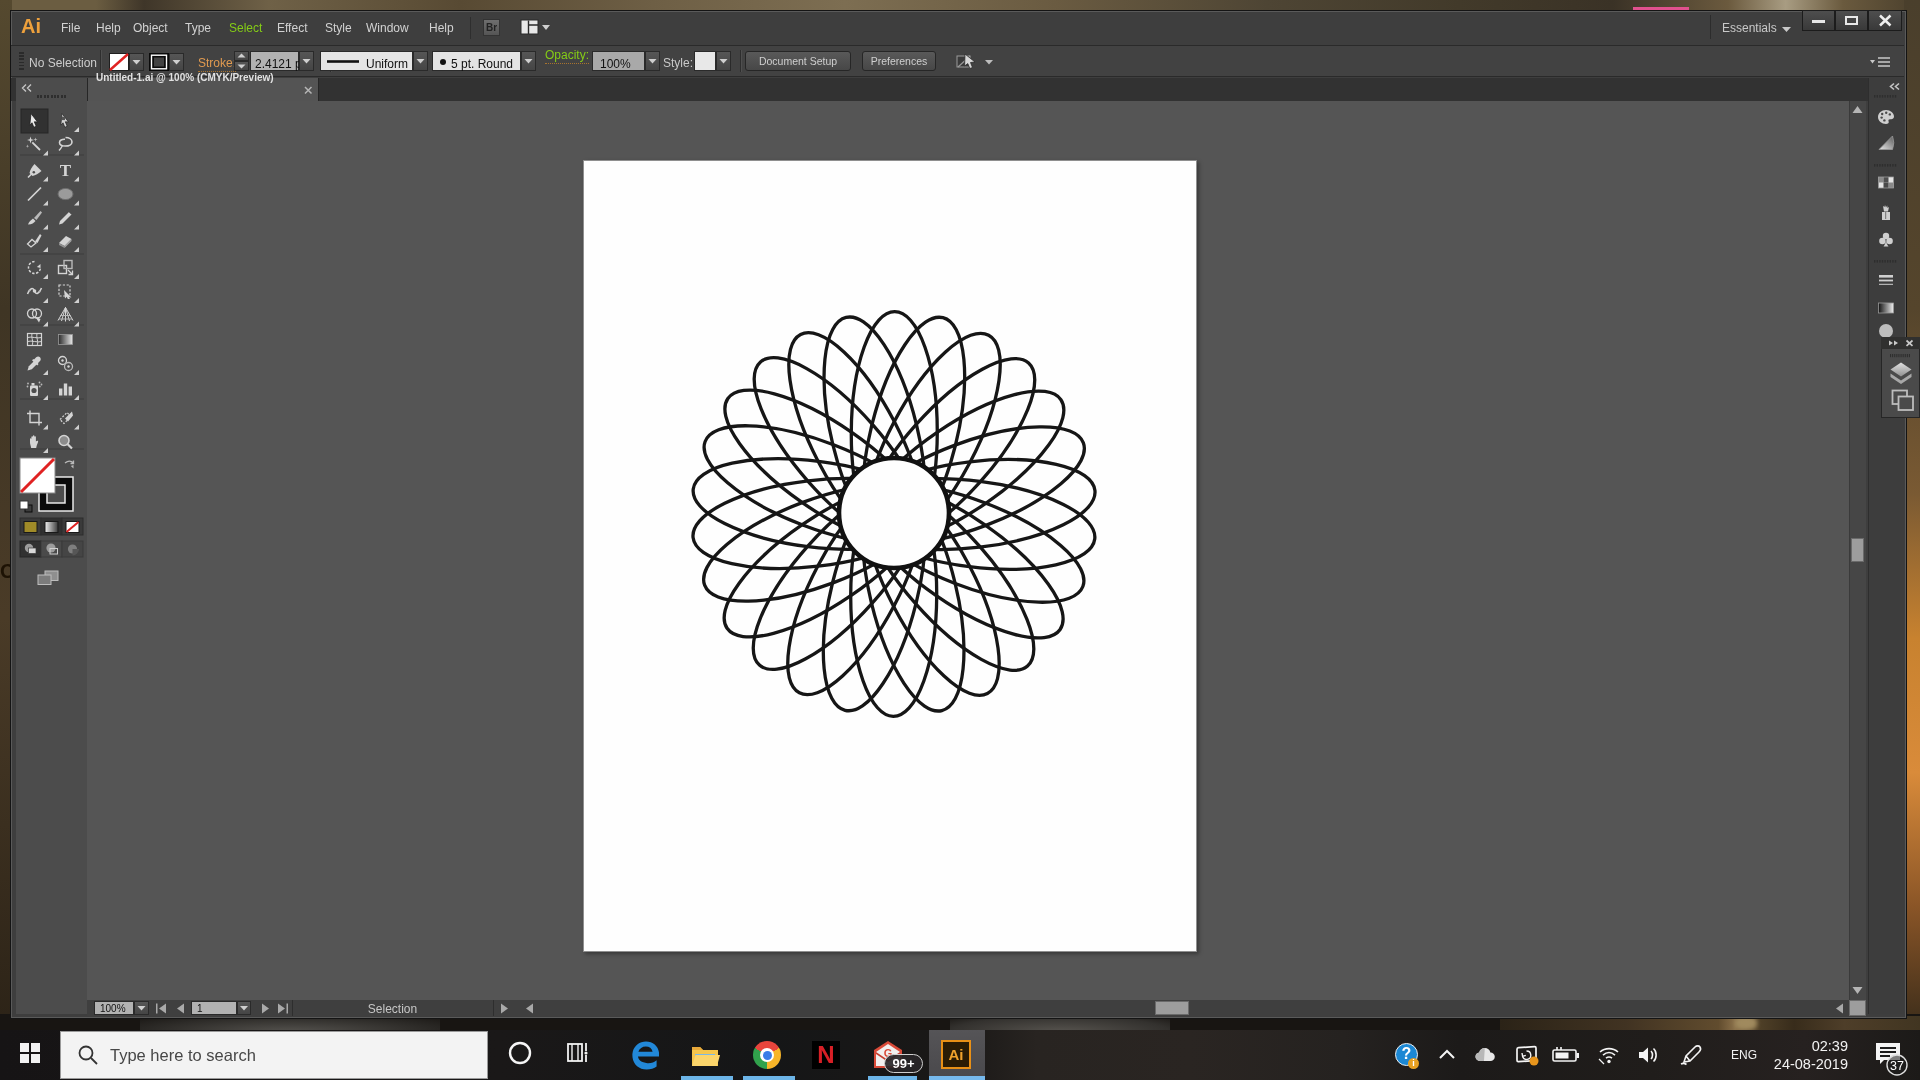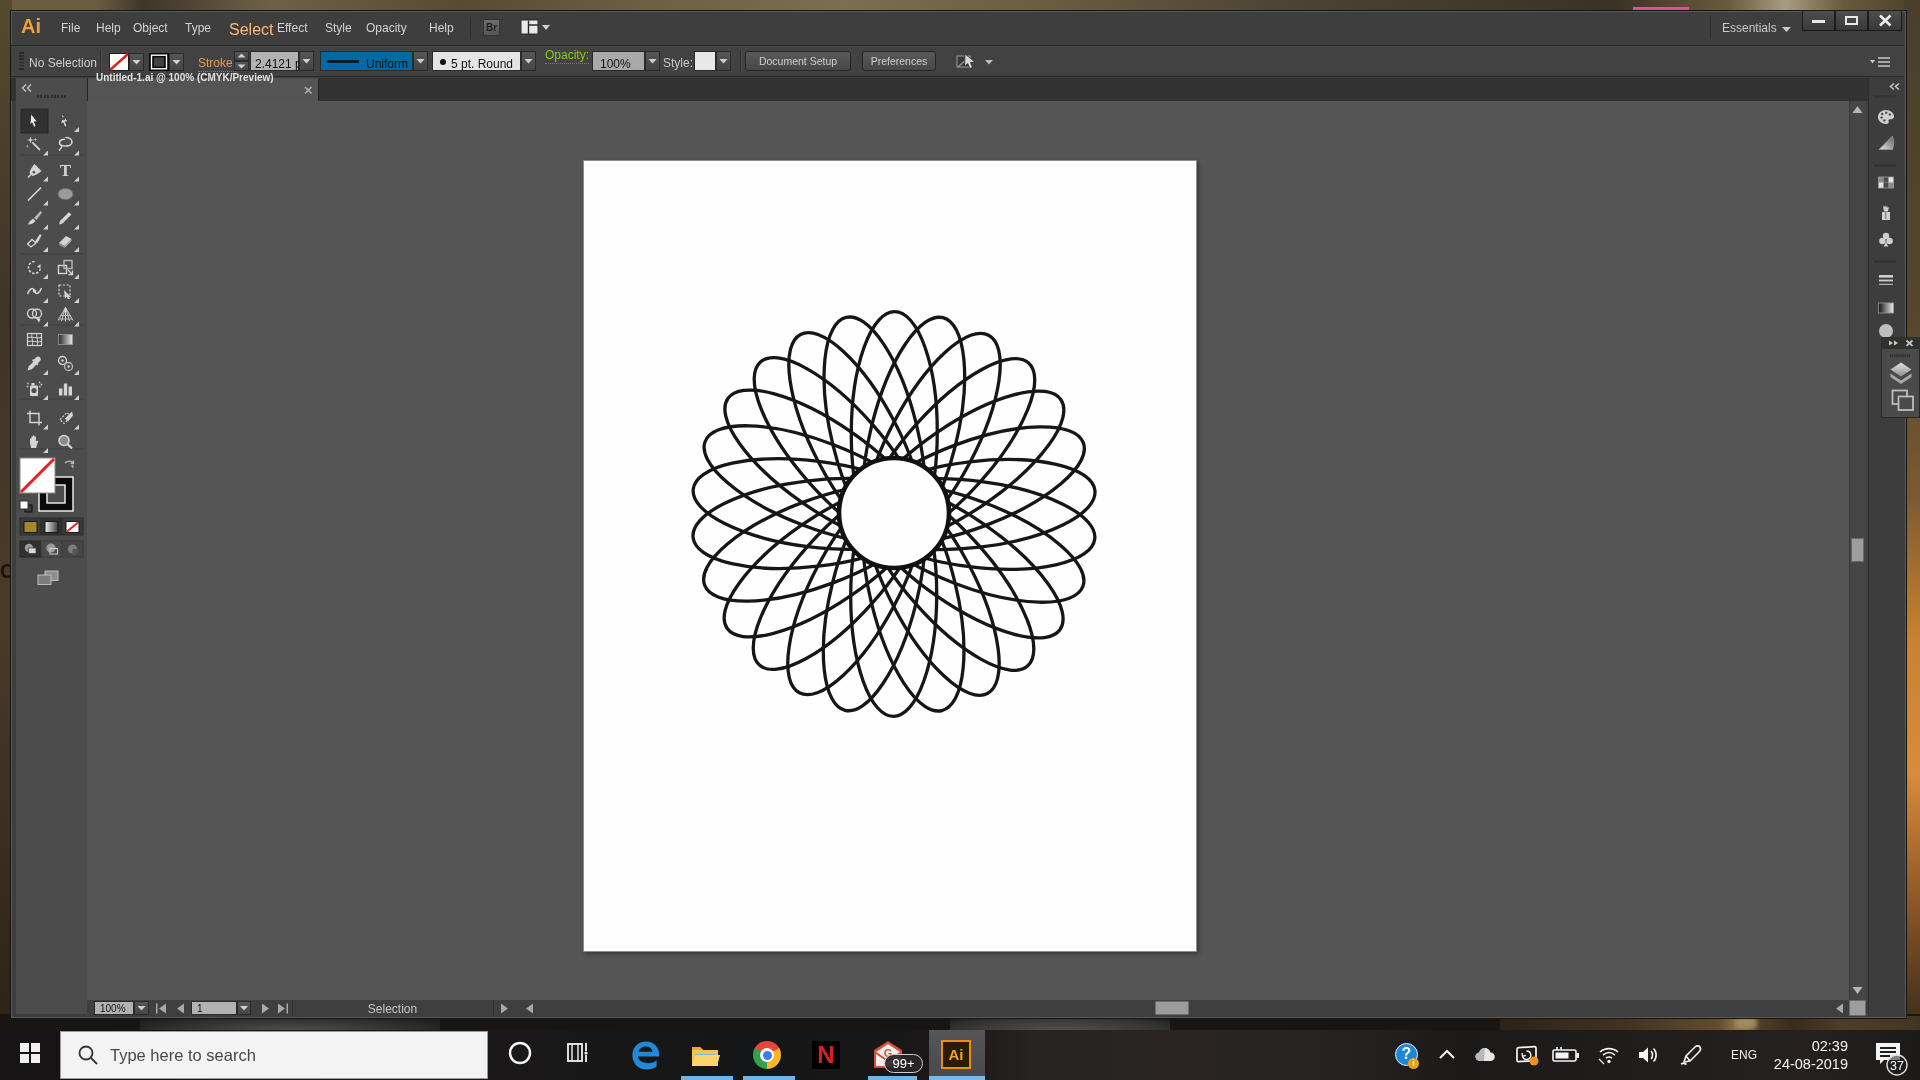--- a/index.html
+++ b/index.html
@@ -16,24 +16,24 @@
 <div style="position:absolute;left:1735px;top:1016px;width:22px;height:14px;background:#a08a5e;border-radius:40%;filter:blur(2px)"></div>
 <div style="position:absolute;left:0;top:560px;width:10px;height:24px;color:#1d1204;font-size:20px;font-weight:bold">C</div>
 
 <div style="position:absolute;left:10px;top:10px;width:1895px;height:1007px;background:#3e3e3e;border:1px solid #141414;box-shadow:0 0 0 1px #5a5a5a inset"></div>
 
 <div style="position:absolute;left:21px;top:15px;font-size:20px;font-weight:bold;color:#eda03c">Ai</div>
 <div style="position:absolute;left:61px;top:21px;font-size:12px;color:#d2d2d2">File</div>
 <div style="position:absolute;left:96px;top:21px;font-size:12px;color:#d2d2d2">Help</div>
 <div style="position:absolute;left:133px;top:21px;font-size:12px;color:#d2d2d2">Object</div>
 <div style="position:absolute;left:185px;top:21px;font-size:12px;color:#d2d2d2">Type</div>
-<div style="position:absolute;left:229px;top:21px;font-size:16px;color:#fdba74">Select</div>
+<div style="position:absolute;left:229px;top:21px;font-size:12px;color:#84cc16">Select</div>
 <div style="position:absolute;left:277px;top:21px;font-size:12px;color:#d2d2d2">Effect</div>
 <div style="position:absolute;left:325px;top:21px;font-size:12px;color:#d2d2d2">Style</div>
-<div style="position:absolute;left:366px;top:21px;font-size:12px;color:#d2d2d2">Opacity</div>
+<div style="position:absolute;left:366px;top:21px;font-size:12px;color:#d2d2d2">Window</div>
 <div style="position:absolute;left:429px;top:21px;font-size:12px;color:#d2d2d2">Help</div>
 <div style="position:absolute;left:470px;top:17px;width:1px;height:22px;background:#2e2e2e"></div>
 <div style="position:absolute;left:483px;top:19px;width:17px;height:17px;background:linear-gradient(#6e6e6e,#555);border:1px solid #333;box-sizing:border-box;color:#222;font-size:10px;font-weight:bold;text-align:center;line-height:15px">Br</div>
 <svg width="34" height="20" style="position:absolute;left:520px;top:19px">
     <rect x="1" y="1" width="17" height="14" fill="#e8e8e8" stroke="#2a2a2a"></rect>
     <path d="M8.5 1.5 L8.5 15 M8.5 6 L18 6" stroke="#2a2a2a" stroke-width="1.4"></path>
     <path d="M22 6 l8 0 l-4 5 z" fill="#cfcfcf"></path>
   </svg>
 <div style="position:absolute;left:1710px;top:15px;width:1px;height:24px;background:#2c2c2c"></div>
 <div style="position:absolute;left:1722px;top:21px;font-size:12px;color:#c9c9c9">Essentials</div>
@@ -84,21 +84,21 @@
     <path d="M3.5 3.5 l4 4 l4 -4 z" fill="#cfcfcf"></path>
   </svg>
 <div style="position:absolute;left:250px;top:51px;width:49px;height:20px;background:#b2b2b2;border:1px solid #2a2a2a;box-sizing:border-box">
     <div class="t12" style="position:absolute;left:4px;top:4.5px;color:#111;white-space:nowrap">2.4121 p</div>
   </div>
 <div style="position:absolute;left:299px;top:51px;width:15px;height:20px;background:linear-gradient(#565656,#454545);border:1px solid #2a2a2a;box-sizing:border-box"></div>
 <svg width="15" height="20" style="position:absolute;left:299px;top:51px">
     <path d="M3.5 8.0 l8 0 l-4 4.5 z" fill="#cfcfcf"></path>
   </svg>
 <div style="position:absolute;left:330px;top:50px;width:1px;height:22px;background:#2e2e2e;box-shadow:1px 0 0 #4f4f4f"></div>
-<div style="position:absolute;left:320px;top:51px;width:93px;height:20px;background:#0369a1;border:1px solid #2a2a2a;box-sizing:border-box">
+<div style="position:absolute;left:320px;top:51px;width:93px;height:20px;background:#e5e5e5;border:1px solid #2a2a2a;box-sizing:border-box">
     <svg width="40" height="20" style="position:absolute;left:4px;top:0">
       <path d="M2 9.5 L34 9.5" stroke="#111" stroke-width="2.6"></path>
     </svg>
     <div class="t12" style="position:absolute;left:45px;top:4.5px;color:#111;white-space:nowrap">Uniform</div>
   </div>
 <div style="position:absolute;left:413px;top:51px;width:15px;height:20px;background:linear-gradient(#565656,#454545);border:1px solid #2a2a2a;box-sizing:border-box"></div>
 <svg width="15" height="20" style="position:absolute;left:413px;top:51px">
     <path d="M3.5 8.0 l8 0 l-4 4.5 z" fill="#cfcfcf"></path>
   </svg>
 <div style="position:absolute;left:432px;top:51px;width:89px;height:20px;background:#e4e4e4;border:1px solid #2a2a2a;box-sizing:border-box">
@@ -563,21 +563,21 @@
 <div style="position:absolute;left:760px;top:1048px;width:14px;height:14px;border-radius:50%;background:#fff"></div>
 <div style="position:absolute;left:762.5px;top:1050.5px;width:9px;height:9px;border-radius:50%;background:#3a7de8"></div>
 <div style="position:absolute;left:812px;top:1041px;width:28px;height:28px;background:#000"></div>
 <div style="position:absolute;left:812px;top:1041px;width:28px;height:28px;font-weight:bold;font-size:24px;color:#d81f26;text-align:center;line-height:28px">N</div>
 <svg width="36" height="34" style="position:absolute;left:872px;top:1040px">
 <path d="M2 10 L16 1 L30 10 L30 28 L2 28 Z" fill="#d94a38"></path>
 <path d="M4 12 L16 4 L28 12 L28 26 L4 26 Z" fill="#f2f0ef"></path>
 <path d="M4 12 L16 20 L28 12 L28 14 L16 22 L4 14 Z" fill="#c63d2e"></path>
 <text x="16" y="17" font-size="11" font-weight="bold" fill="#d94a38" text-anchor="middle">G</text>
   </svg>
-<div style="position:absolute;left:884px;top:1054px;width:39px;height:19px;background:rgba(40,38,40,.92);border:1.5px solid #cfcfcf;border-radius:10px;color:#fff;font-size:13px;font-weight:normal;text-align:center;line-height:17px;box-sizing:border-box">99+</div>
+<div style="position:absolute;left:884px;top:1054px;width:39px;height:19px;background:rgba(40,38,40,.92);border:1.5px solid #cfcfcf;border-radius:10px;color:#fff;font-size:13px;font-weight:bold;text-align:center;line-height:17px;box-sizing:border-box">99+</div>
 <div style="position:absolute;left:929px;top:1030px;width:56px;height:47px;background:linear-gradient(#555457,#4a494c)"></div>
 <div style="position:absolute;left:941px;top:1040px;width:30px;height:29px;background:#2a1c05;border:2px solid #e89016;box-sizing:border-box;color:#f0a22c;font-weight:bold;font-size:15px;text-align:center;line-height:25px">Ai</div>
 <div style="position:absolute;left:681px;top:1076px;width:52px;height:4px;background:#6cb5e8"></div>
 <div style="position:absolute;left:743px;top:1076px;width:52px;height:4px;background:#6cb5e8"></div>
 <div style="position:absolute;left:868px;top:1076px;width:49px;height:4px;background:#6cb5e8"></div>
 <div style="position:absolute;left:929px;top:1076px;width:56px;height:4px;background:#76b9ed"></div>
 <div style="position:absolute;left:1395px;top:1043px;width:23px;height:23px;border-radius:50%;background:#1c88d4;border:1.5px solid #eee;box-sizing:border-box;color:#fff;font-weight:bold;font-size:16px;text-align:center;line-height:20px">?</div>
 <div style="position:absolute;left:1408px;top:1058px;width:11px;height:11px;border-radius:50%;background:#e8a021;color:#fff;font-size:9px;font-weight:bold;text-align:center;line-height:11px">i</div>
 <svg width="24" height="24" style="position:absolute;left:1436px;top:1044px">
     <path d="M4 14 L11 7 L18 14" stroke="#f4f4f4" stroke-width="2" fill="none"></path>

